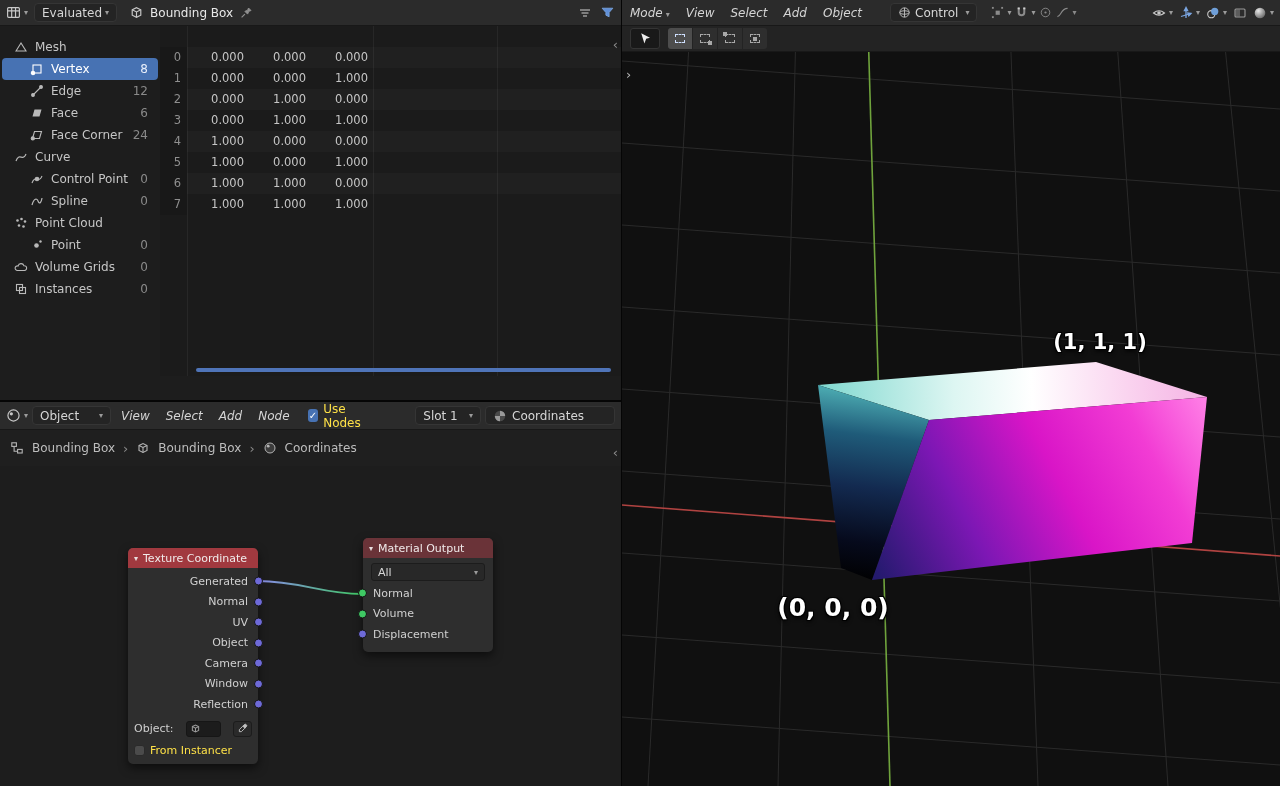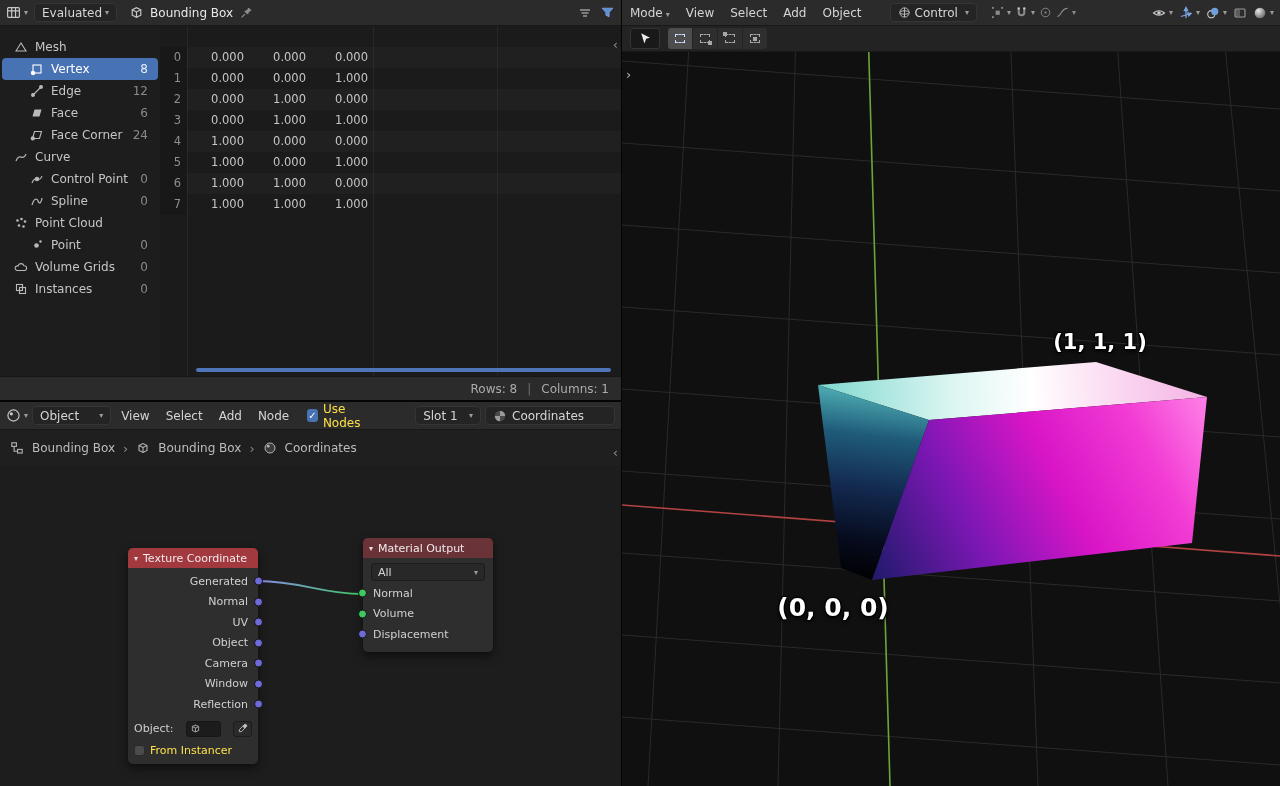--- a/index.html
+++ b/index.html
@@ -6,21 +6,21 @@
   html,body { width:1280px; height:786px; background:#050505; overflow:hidden; }
   .app { position:relative; width:1280px; height:786px; font-size:12px; color:#cfcfcf; }
   section { position:absolute; overflow:hidden; background:#1d1d1d; }
 
   
   .ed-header { position:absolute; left:0; right:0; top:0; height:26px; background:#2b2b2b;
                display:flex; align-items:center; gap:6px; padding:0 6px; border-bottom:1px solid #181818; }
   .chev { font-size:8px; color:#9b9b9b; margin-left:3px; }
   .pill { display:inline-flex; align-items:center; height:19px; background:#242424; border:1px solid #353535;
           border-radius:4px; padding:0 7px; color:#d6d6d6; white-space:nowrap; }
-  .menu { padding:0 6px; color:#d4d4d4; white-space:nowrap; }
+  .menu { padding:0 6px; color:#d4d4d4; white-space:nowrap;font-style:italic; }
   .i { display:inline-flex; align-items:center; justify-content:center; }
   .i svg { display:block; }
   .icon-btn { display:inline-flex; align-items:center; }
   .edge-arrow { position:absolute; color:#8f8f8f; font-size:13px; line-height:1; z-index:5; }
 
   
   .spreadsheet { left:0; top:0; width:621px; height:400px; }
   .ss-name { color:#e8e8e8; }
   .ss-right { margin-left:auto; display:flex; align-items:center; gap:8px; }
 
@@ -333,25 +333,20 @@
       <div class="t-row" style="top:168px">
           <span class="t-idx">7</span>
           <span class="t-c">1.000</span>
           <span class="t-c">1.000</span>
           <span class="t-c">1.000</span>
         </div>
 
       <div class="hscroll"></div>
     </div>
 
-    <footer class="ss-footer">
-      <span>Rows: 8</span>
-      <span class="sep">|</span>
-      <span>Columns: 1</span>
-    </footer>
     <span class="edge-arrow" style="right:3px; top:38px">‹</span>
   </section>
 
   <section class="shader">
     <header class="ed-header sh-header" style="height:28px">
       <span class="icon-btn">
         <span class="i">
           <svg width="15" height="15" viewBox="0 0 14 14" fill="none" stroke="#c8c8c8" stroke-width="1.1">
             <circle cx="7" cy="7" r="5.2"></circle>
               <circle cx="5" cy="5.4" r="1.5" fill="#c8c8c8" stroke="none"></circle>

